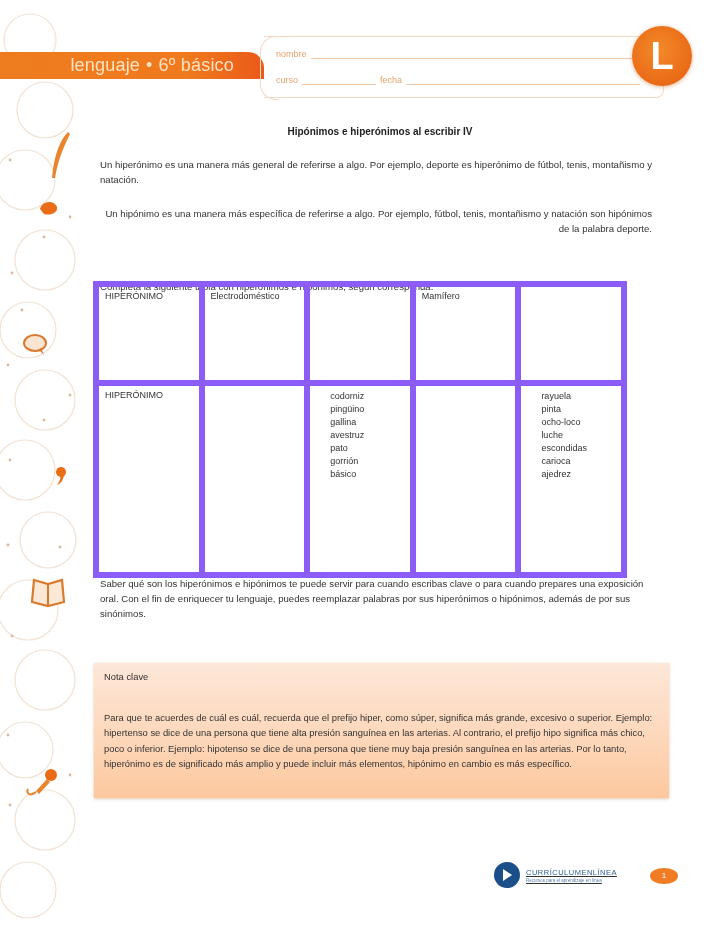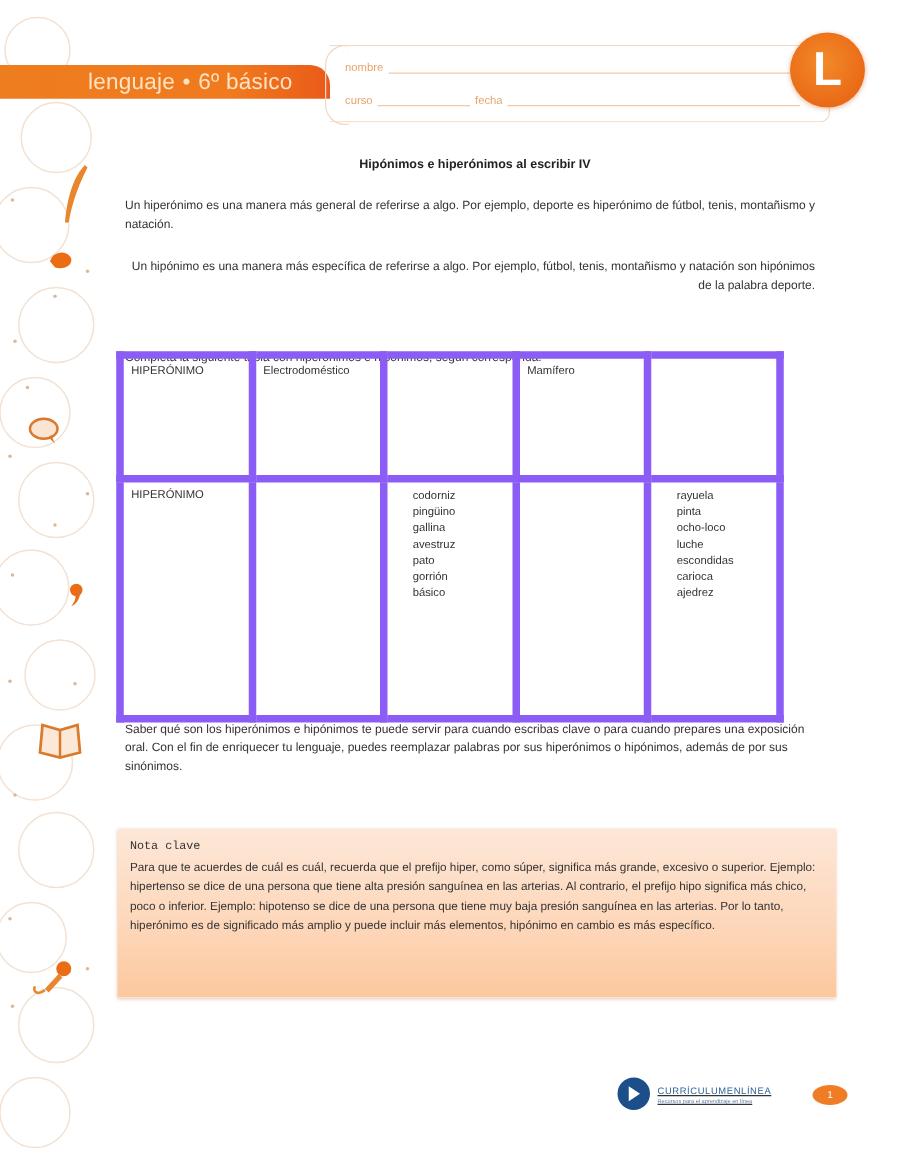--- a/index.html
+++ b/index.html
@@ -56,21 +56,21 @@
     .word-list { list-style: none; line-height: 13px; padding-left: 14px; }
 
     .p4 { top: 576px; width: 552px; }
 
     .note-box {
       position: absolute; left: 94px; top: 663px; width: 575px; height: 135px;
       background: linear-gradient(180deg, #fde7d8 0%, #fdd6b8 60%, #fcc89e 100%);
       box-shadow: 0 1px 3px rgba(180,120,80,0.4);
       padding: 6px 10px; font-size: 9.4px; color: #333; line-height: 15.5px;
     }
-    .note-title { margin-bottom: 1px; font-family: Liberation Mono, monospace; }
+    .note-title { margin-bottom: 25px; }
 
     .footer-logo { position: absolute; left: 494px; top: 862px; display: flex; align-items: center; text-decoration: underline; }
     .logo-circle { width: 26px; height: 26px; border-radius: 50%; background: #1c4f8a; display: flex; align-items: center; justify-content: center; }
     .logo-text { margin-left: 6px; }
     .logo-name { font-size: 7.5px; color: #2c5e96; letter-spacing: 0.5px; }
     .logo-sub { font-size: 4.5px; color: #5c80aa; margin-top: 1px; }
     .page-number {
       position: absolute; left: 650px; top: 868px; width: 28px; height: 16px; border-radius: 50%;
       background: #f07c26; color: #fff; font-size: 8px; text-align: center; line-height: 16px;
     }

